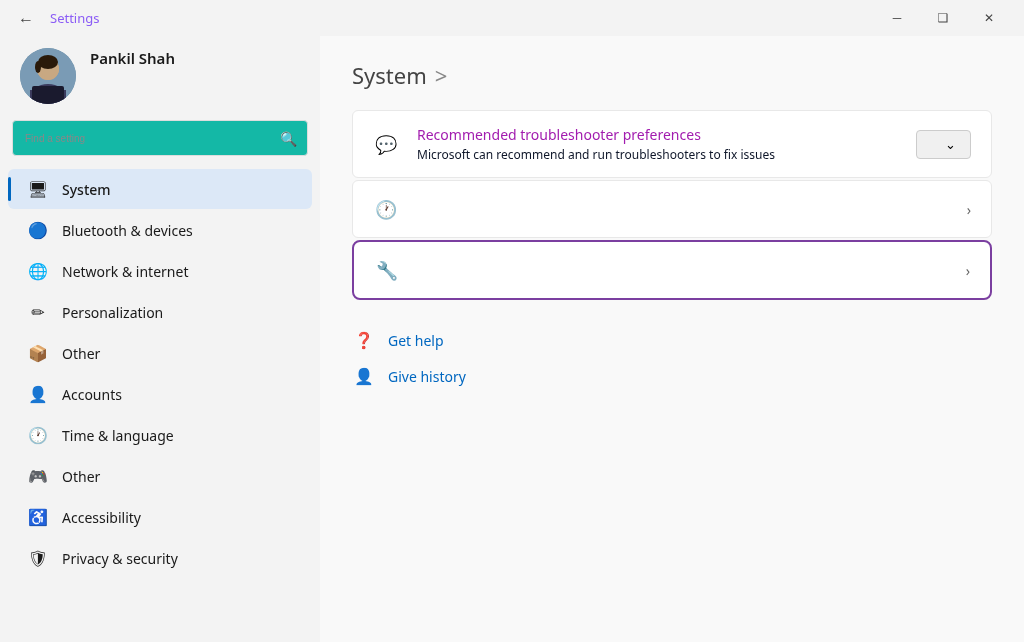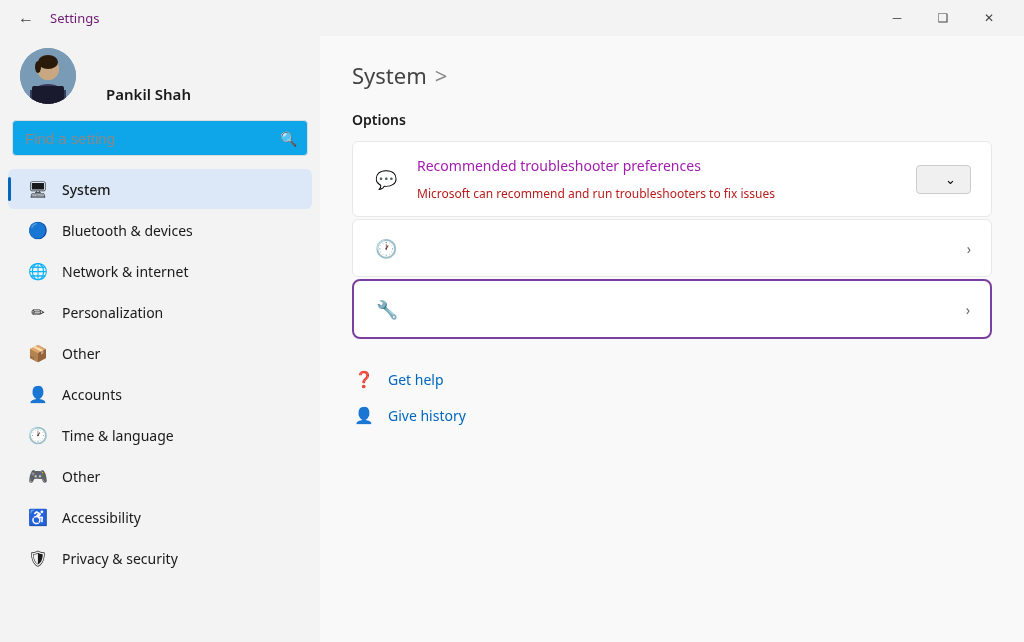--- a/index.html
+++ b/index.html
@@ -23,21 +23,21 @@
       padding: 0 12px 0 12px;
       flex-shrink: 0;
     }
     .titlebar-left {
       display: flex;
       align-items: center;
       gap: 10px;
     }
     .titlebar-title {
       font-size: 13px;
-      color: #701a75;
+      color: #8b5cf6;
     }
     .titlebar-controls {
       display: flex;
       gap: 0;
     }
     .titlebar-btn {
       width: 46px;
       height: 36px;
       display: flex;
       align-items: center;
@@ -73,22 +73,22 @@
       flex-shrink: 0;
       display: flex;
       flex-direction: column;
       overflow-y: auto;
       padding-bottom: 16px;
     }
 
     
     .user-profile {
       display: flex;
-      align-items: flex-end;
-      gap: 30px;
+      align-items: flex-start;
+      gap: 14px;
       padding: 12px 20px 16px 20px;
       cursor: pointer;
     }
     .avatar {
       width: 56px;
       height: 56px;
       border-radius: 50%;
       background: #6b8fa8;
       overflow: hidden;
       flex-shrink: 0;
@@ -104,25 +104,25 @@
     }
 
     
     .search-container {
       margin: 0 12px 12px 12px;
       position: relative;
     }
     .search-input {
       width: 100%;
       height: 36px;
-      background: #0ea5e9;
+      background: #14b8a6;
       border: 1px solid #ddd;
       border-radius: 4px;
       padding: 0 36px 0 12px;
-      font-size: 15px;
+      font-size: 10px;
       outline: none;
       color: #333;
     }
     .search-input::placeholder { color: #888; }
     .search-icon-wrap {
       position: absolute;
       right: 10px;
       top: 50%;
       transform: translateY(-50%);
       color: #666;
@@ -240,22 +240,22 @@
       flex-shrink: 0;
     }
     .option-text-wrap {}
     .option-title {
       font-size: 14px;
       color: #a21caf;
       font-weight: 400;
     }
     .option-subtitle {
       font-size: 12px;
-      color: #b91c1c;
-      margin-top: 10px;
+      color: #0f172a;
+      margin-top: 2px;
     }
     .option-right {
       display: flex;
       align-items: center;
       gap: 8px;
     }
     .dropdown-btn {
       background: #f0f0f0;
       border: 1px solid #ccc;
       border-radius: 4px;
@@ -405,21 +405,20 @@
       </div>
   </div>
 
   <div class="content">
 
     <div class="breadcrumb">
       <span class="breadcrumb-parent">System</span>
       <span class="breadcrumb-sep">&gt;</span>
     </div>
 
-    <div class="section-title">Options</div>
 
     <div class="options-list" id="options-list">
         <div class="option-card">
           <div class="option-card-left">
             <div class="option-icon">💬</div>
             <div class="option-text-wrap">
               <div class="option-title">Recommended troubleshooter preferences</div>
               <div class="option-subtitle">Microsoft can recommend and run troubleshooters to fix issues</div>
             </div>
           </div>

